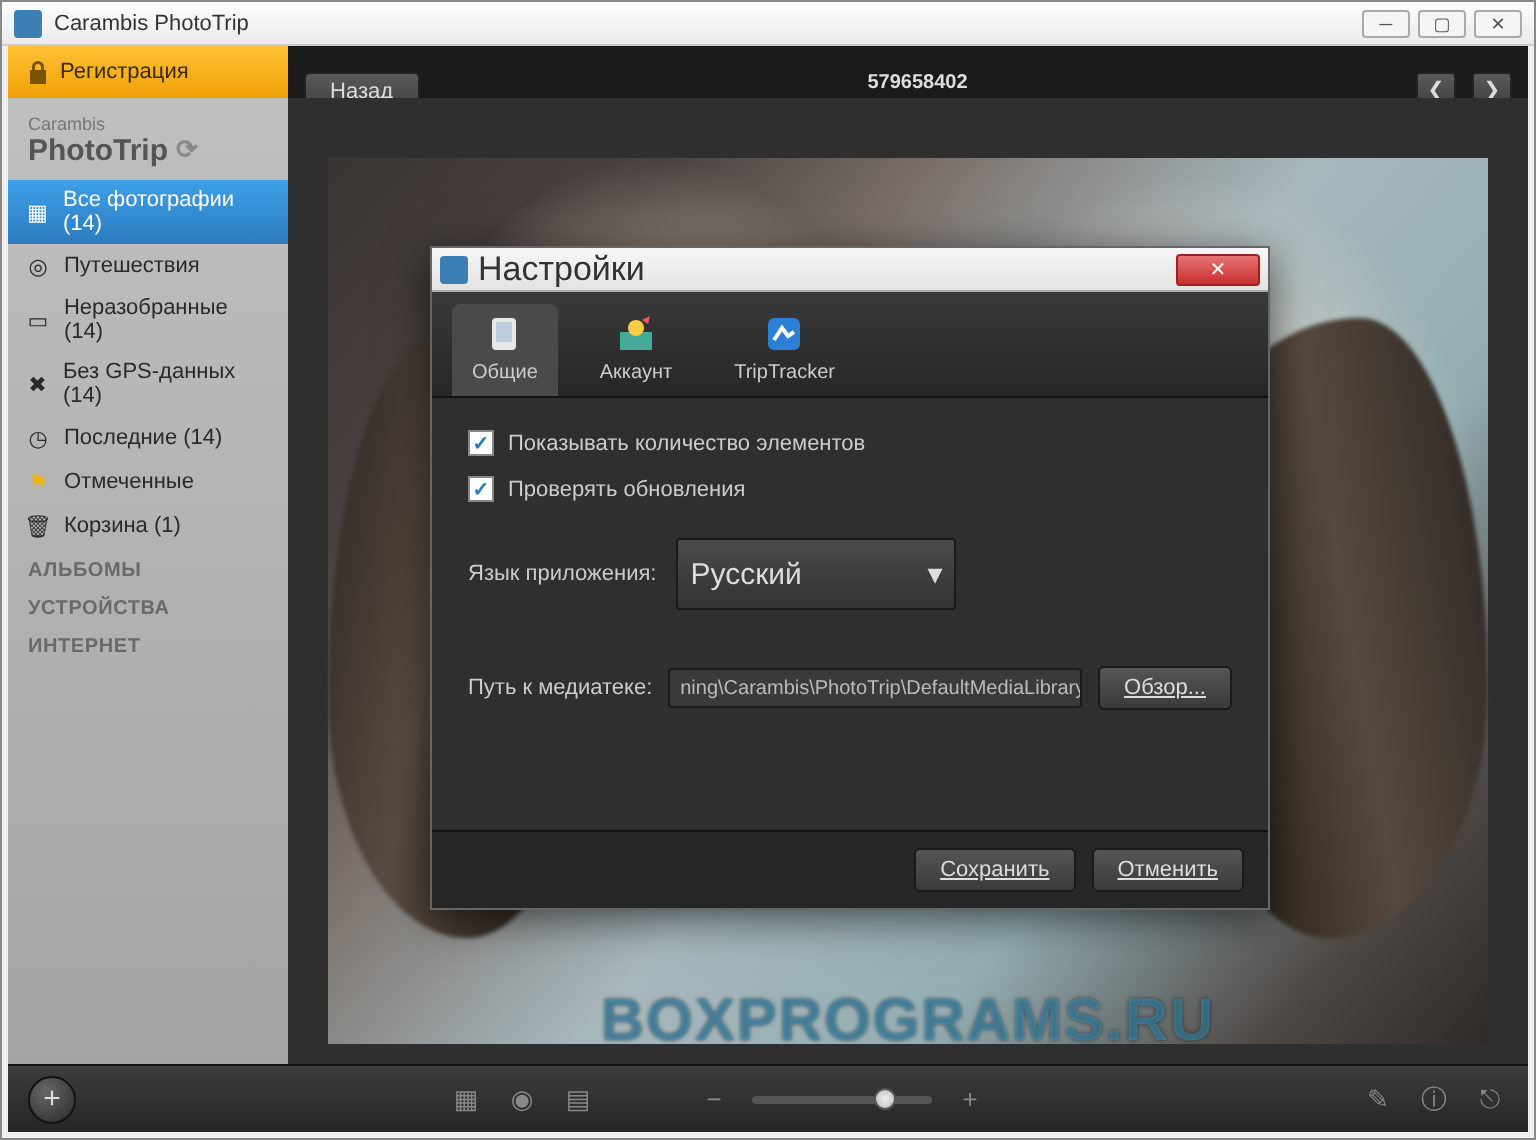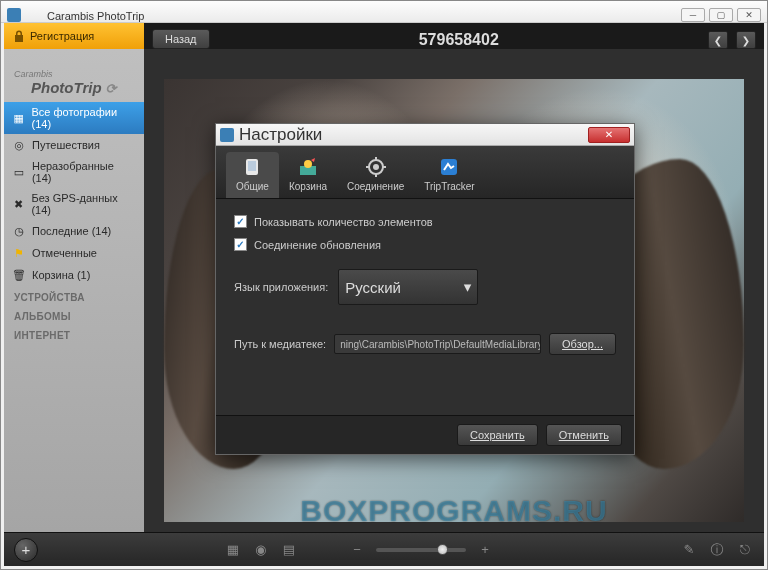--- a/index.html
+++ b/index.html
@@ -1,41 +1,41 @@
 <!DOCTYPE html>
 <html><head>
 <meta charset="utf-8">
 <style>
 * { margin: 0; padding: 0; box-sizing: border-box; font-family: "Segoe UI", Tahoma, sans-serif; }
 body { width: 768px; height: 570px; background: #2a2a2a; overflow: hidden; position: relative; }
 
 .window-frame { width: 768px; height: 570px; background: #f0f0f0; border: 1px solid #888; position: relative; }
 
-.titlebar { height: 22px; background: linear-gradient(#fdfdfd,#ebebeb); display: flex; align-items: flex-end; padding: 0 6px; border-bottom: 1px solid #ccc; gap: 20px; }
+.titlebar { height: 22px; background: linear-gradient(#fdfdfd,#ebebeb); display: flex; align-items: center; padding: 0 6px; border-bottom: 1px solid #ccc; }
 .titlebar .app-icon { width: 14px; height: 14px; background: #3b7fb5; margin-right: 6px; border-radius: 2px; }
 .titlebar .title { font-size: 11px; color: #333; flex: 1; }
 .titlebar .wbtns { display: flex; gap: 4px; }
 .titlebar .wbtn { width: 24px; height: 14px; border: 1px solid #aaa; background: #f5f5f5; border-radius: 2px; display:flex;align-items:center;justify-content:center;font-size:9px;color:#555; }
 
 .app-body { position: absolute; top: 22px; left: 3px; right: 3px; bottom: 3px; background: #3a3a3a; display: flex; flex-direction: column; }
 
 .topbar { height: 26px; display: flex; }
 .reg-btn { width: 140px; background: linear-gradient(#ffc233,#f0a008); display: flex; align-items: center; padding: 10px 10px; font-size: 11px; color: #3a2a00; gap: 6px; }
 .reg-btn .lock { width: 10px; height: 12px; }
-.topbar-right { flex: 1; background: #1a1a1a; display: flex; align-items: flex-end; padding: 0 8px; gap: 8px; }
+.topbar-right { flex: 1; background: #1a1a1a; display: flex; align-items: flex-start; padding: 13px 8px; gap: 8px; }
 .back-btn { background: linear-gradient(#5a5a5a,#3f3f3f); color: #ddd; font-size: 11px; padding: 3px 12px; border-radius: 3px; border: 1px solid #222; display:flex;align-items:center;gap:4px; }
-.path-title { flex: 1; text-align: center; color: #ddd; font-size: 16px; font-weight: bold; }
+.path-title { flex: 1; text-align: center; color: #ddd; font-size: 10px; font-weight: bold; }
 .nav-arrow { width: 20px; height: 18px; background: linear-gradient(#5a5a5a,#3f3f3f); border: 1px solid #222; color: #ddd; display:flex;align-items:center;justify-content:center;font-size:10px;border-radius:2px; }
 
 .main-area { flex: 1; display: flex; overflow: hidden; }
 
 .sidebar { width: 140px; background: linear-gradient(#bfbfbf,#a5a5a5); display: flex; flex-direction: column; font-size: 11px; color: #333; }
-.brand { padding: 20px 10px 6px; font-style: italic; }
+.brand { padding: 8px 10px 6px; }
 .brand .b1 { font-size: 9px; color: #777; }
-.brand .b2 { font-size: 15px; font-weight: bold; color: #555; display:flex;align-items:flex-end;gap:4px;margin-left:17px; }
+.brand .b2 { font-size: 15px; font-weight: bold; color: #555; display:flex;align-items:flex-start;gap:4px; }
 .brand .refresh { color: #888; font-size: 13px; }
 .side-item { display: flex; align-items: center; gap: 6px; padding: 4px 8px; color: #2a2a2a; }
 .side-item.active { background: linear-gradient(#3da0e8,#2c7bc0); color: #fff; }
 .side-item .sicon { width: 14px; height: 14px; display:flex;align-items:center;justify-content:center;font-size:11px; }
 .side-section { padding: 6px 10px 2px; font-size: 10px; font-weight: bold; color: #6a6a6a; letter-spacing: 0.3px; }
 
 .content { flex: 1; background: #2f2f2f; position: relative; }
 .photo-bg { position: absolute; top: 30px; left: 20px; right: 20px; bottom: 10px;
   background:
     radial-gradient(ellipse 180px 220px at 28% 35%, rgba(250,230,210,0.92), rgba(250,230,210,0) 70%),
@@ -58,21 +58,21 @@
 .zoom-slider { width: 90px; height: 4px; background: #555; border-radius: 2px; position: relative; }
 .zoom-slider .knob { position: absolute; right: 18px; top: -4px; width: 11px; height: 11px; background: radial-gradient(#eee,#bbb); border-radius: 50%; border:1px solid #555; }
 
 
 .dialog { position: absolute; top: 122px; left: 214px; width: 420px; background: #2b2b2b; border: 1px solid #666; box-shadow: 0 4px 20px rgba(0,0,0,0.6); }
 .dlg-titlebar { height: 22px; background: linear-gradient(#f7f7f7,#e3e3e3); display: flex; align-items: center; padding: 0 4px; border-bottom: 1px solid #aaa; }
 .dlg-titlebar .dicon { width: 14px; height: 14px; background: #3b7fb5; margin-right: 5px; border-radius:2px; }
 .dlg-titlebar .dtitle { font-size: 17px; color: #333; flex: 1; }
 .dlg-close { width: 42px; height: 16px; background: linear-gradient(#e57373,#c73030); border: 1px solid #a02020; border-radius: 2px; color:#fff; display:flex;align-items:center;justify-content:center;font-size:10px; }
 
-.dlg-tabs { background: linear-gradient(#3a3a3a,#262626); border-bottom: 1px solid #111; display: flex; padding: 6px 10px 0; gap: 0; }
+.dlg-tabs { background: linear-gradient(#3a3a3a,#262626); border-bottom: 1px solid #111; display: flex; padding: 6px 10px 0; gap: 11px; }
 .dlg-tab { display: flex; flex-direction: column; align-items: center; padding: 4px 10px 6px; font-size: 10px; color: #ccc; gap: 3px; border-radius: 4px 4px 0 0; }
 .dlg-tab.active { background: #4a4a4a; }
 .dlg-tab .ticon { width: 22px; height: 22px; display:flex;align-items:center;justify-content:center; }
 
 .dlg-body { background: #2f2f2f; padding: 16px 18px 12px; font-size: 11px; color: #ccc; }
 .chk-row { display: flex; align-items: center; gap: 7px; margin-bottom: 10px; }
 .chk { width: 13px; height: 13px; background: #fff; border: 1px solid #888; display:flex;align-items:center;justify-content:center;color:#2c7bc0;font-size:10px;font-weight:bold; }
 .lang-row { display: flex; align-items: center; gap: 10px; margin: 18px 0 28px; }
 .select { width: 140px; height: 36px; background: linear-gradient(#4a4a4a,#333); border: 1px solid #1a1a1a; color: #ddd; font-size: 15px; padding: 0 6px; display:flex;align-items:center;justify-content:space-between;border-radius:2px; }
 .path-row { display: flex; align-items: center; gap: 8px; margin-bottom: 48px; }
@@ -145,22 +145,22 @@
             <div class="side-item">
               <span class="sicon" style="color: rgb(240, 180, 0);">⚑</span>
               <span>Отмеченные</span>
             </div>
             <div class="side-item">
               <span class="sicon">🗑</span>
               <span>Корзина (1)</span>
             </div>
           </div>
         <div id="side-sections">
+            <div class="side-section">АЛЬБОМЫ</div>
             <div class="side-section">УСТРОЙСТВА</div>
-            <div class="side-section">АЛЬБОМЫ</div>
             <div class="side-section">ИНТЕРНЕТ</div>
           </div>
       </div>
 
       <div class="content">
         <div class="photo-bg"></div>
         <div class="photo-hair-l"></div>
         <div class="photo-hair-r"></div>
         <div class="watermark">BOXPROGRAMS.RU</div>
       </div>
@@ -202,55 +202,40 @@
           <span>Общие</span>
         </div>
         <div class="dlg-tab">
           <div class="ticon">
             <svg width="22" height="22" viewBox="0 0 22 22">
               <rect x="3" y="10" width="16" height="9" fill="#4a9"></rect>
               <circle cx="11" cy="8" r="4" fill="#fc4"></circle>
               <path d="M14 4l4-2-1 4" fill="#f55"></path>
             </svg>
           </div>
-          <span>Корзина</span>
-        </div>
-        <div class="dlg-tab">
-          <div class="ticon">
-            <svg width="22" height="22" viewBox="0 0 22 22">
-              <circle cx="11" cy="11" r="7" fill="none" stroke="#ccc" stroke-width="2"></circle>
-              <circle cx="11" cy="11" r="3" fill="#ccc"></circle>
-              <g stroke="#ccc" stroke-width="2">
-                <line x1="11" y1="1" x2="11" y2="4"></line>
-                <line x1="11" y1="18" x2="11" y2="21"></line>
-                <line x1="1" y1="11" x2="4" y2="11"></line>
-                <line x1="18" y1="11" x2="21" y2="11"></line>
-              </g>
-            </svg>
-          </div>
-          <span>Соединение</span>
+          <span>Аккаунт</span>
         </div>
         <div class="dlg-tab">
           <div class="ticon">
             <svg width="22" height="22" viewBox="0 0 22 22">
               <rect x="3" y="3" width="16" height="16" rx="3" fill="#2b7fd4"></rect>
               <path d="M6 14l4-6 3 4 3-2" stroke="#fff" stroke-width="2" fill="none"></path>
             </svg>
           </div>
           <span>TripTracker</span>
         </div>
       </div>
     <div class="dlg-body">
       <div class="chk-row">
         <div class="chk">✓</div>
         <span>Показывать количество элементов</span>
       </div>
       <div class="chk-row">
         <div class="chk">✓</div>
-        <span>Соединение обновления</span>
+        <span>Проверять обновления</span>
       </div>
       <div class="lang-row">
         <span>Язык приложения:</span>
         <div class="select">
           <span>Русский</span>
           <span>▾</span>
         </div>
       </div>
       <div class="path-row">
         <span>Путь к медиатеке:</span>

